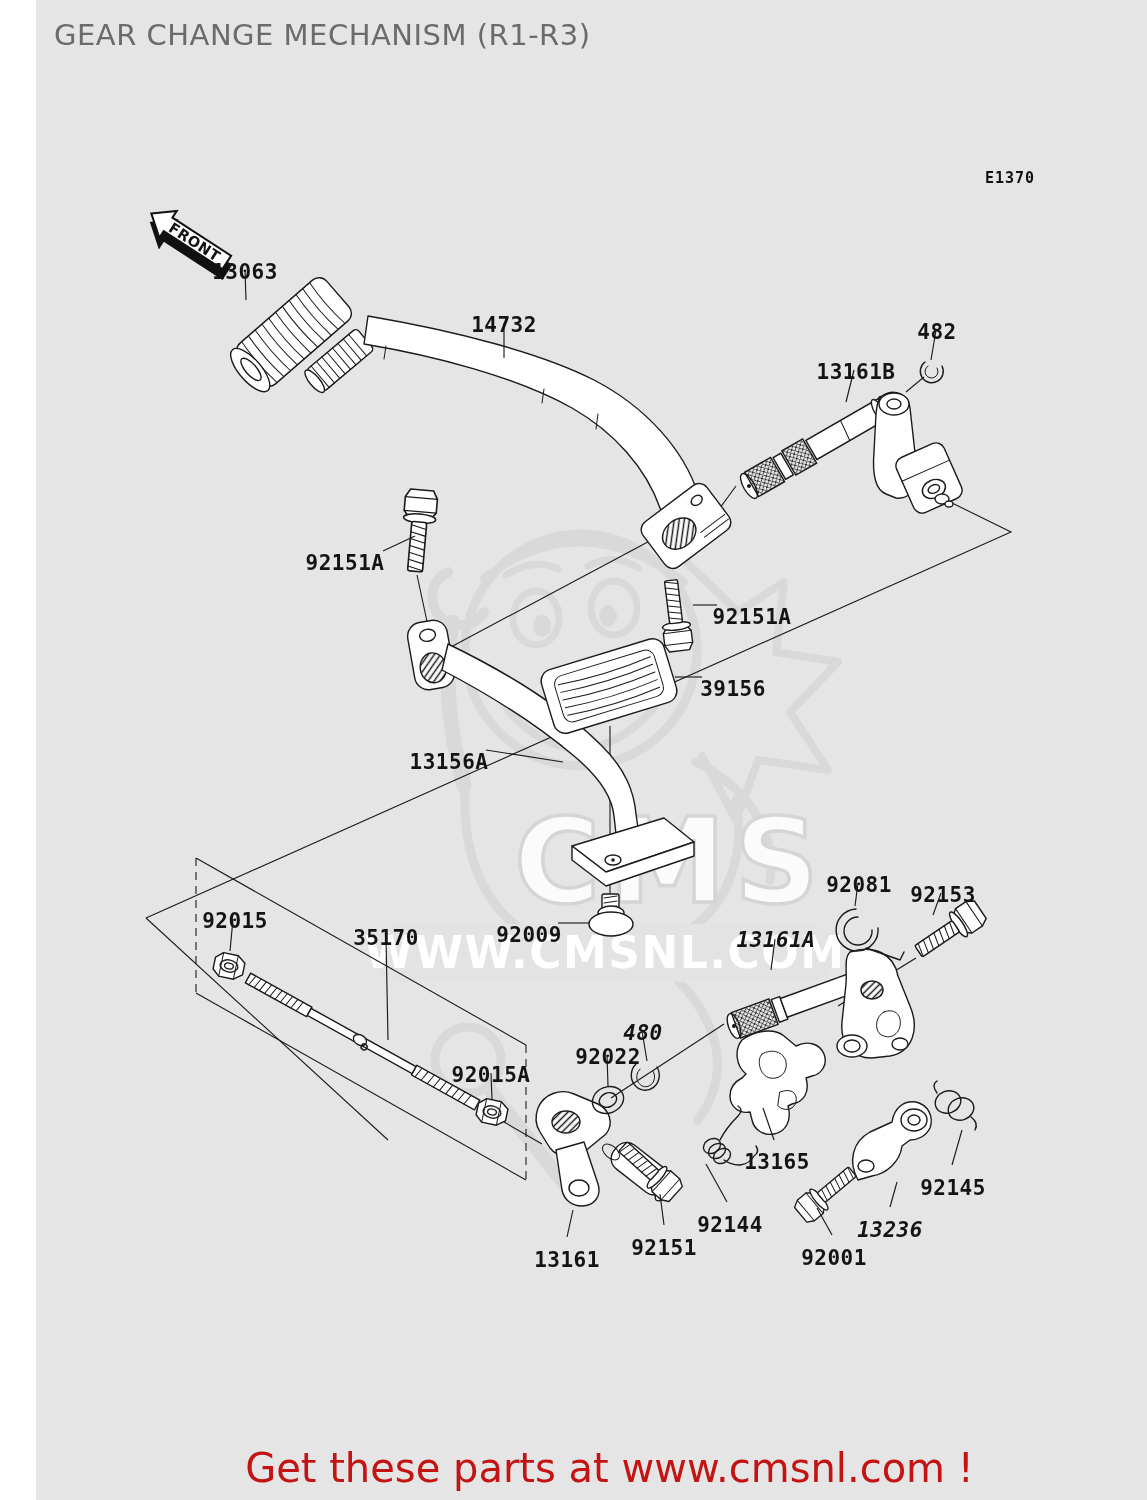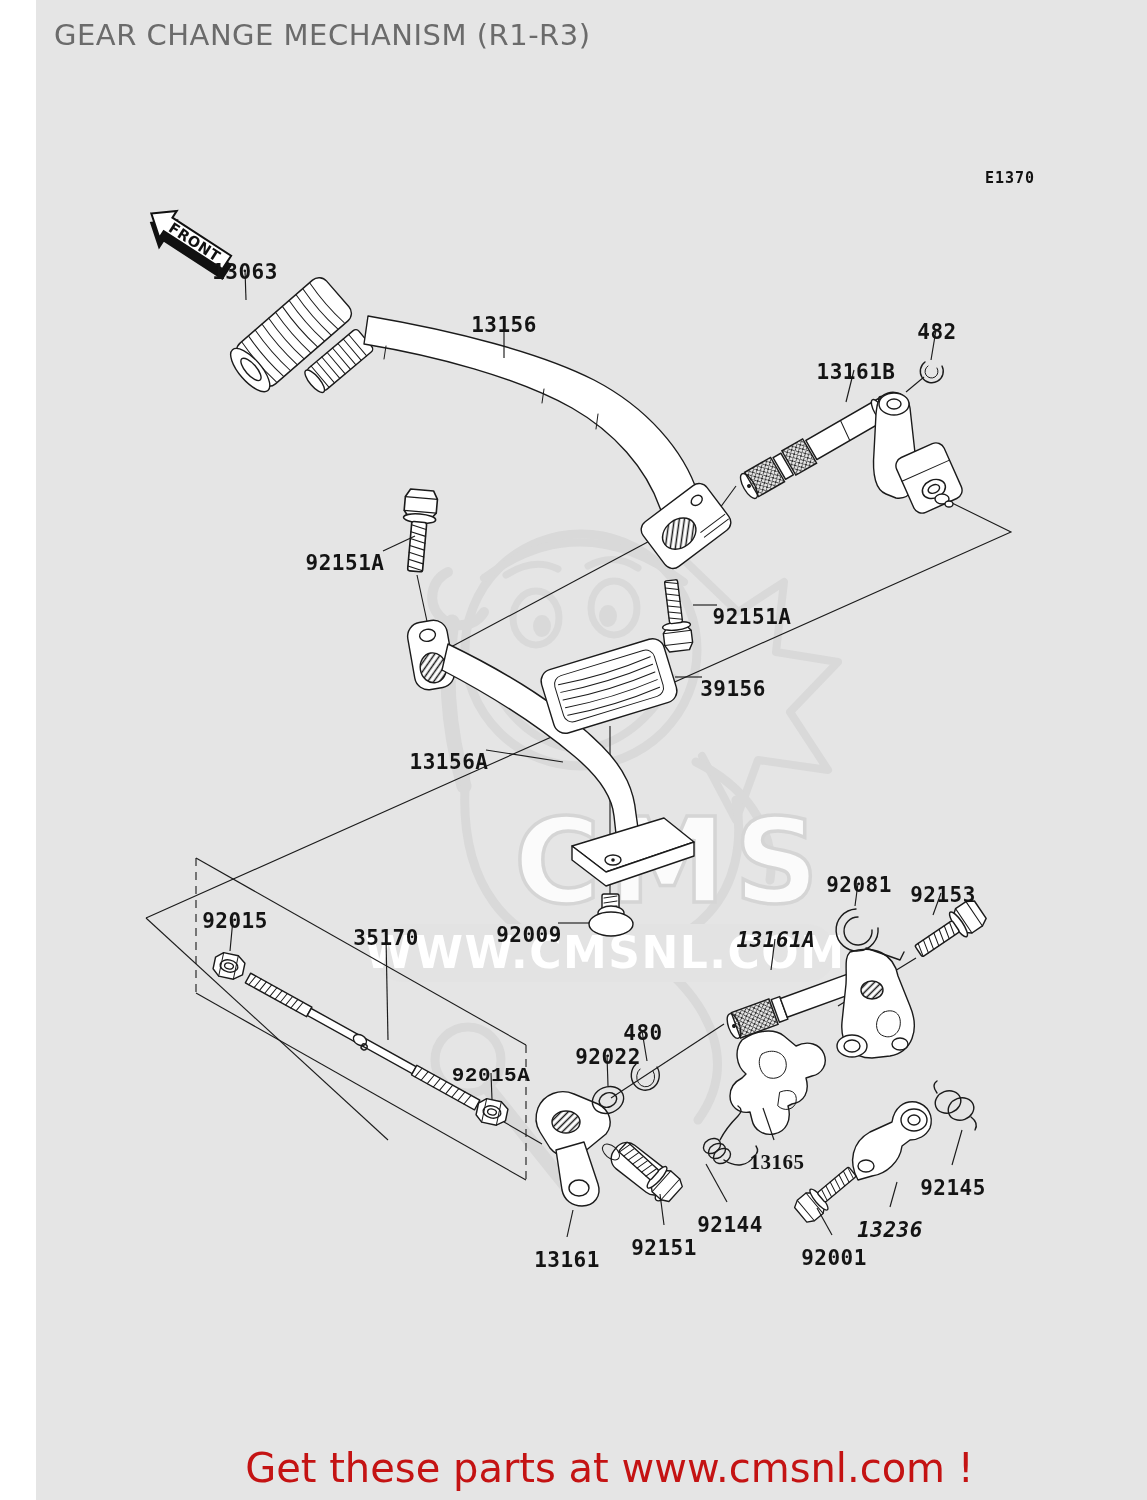--- a/index.html
+++ b/index.html
@@ -391,37 +391,37 @@
         <line x1="628" y1="1225" x2="624" y2="1194"></line>
         <line x1="531" y1="1237" x2="537" y2="1210"></line>
         <line x1="796" y1="1235" x2="781" y2="1208"></line>
         <line x1="854" y1="1207" x2="861" y2="1182"></line>
         <line x1="916" y1="1165" x2="926" y2="1130"></line>
       </g>
   </svg>
 
   <div id="labels-layer">
       <div class="part-label" style="left: 209px; top: 260px;">13063</div>
-      <div class="part-label" style="left: 468px; top: 313px;">13156</div>
+      <div class="part-label" style="left: 468px; top: 313px;">14732</div>
       <div class="part-label" style="left: 901px; top: 320px;">482</div>
       <div class="part-label" style="left: 820px; top: 360px;">13161B</div>
       <div class="part-label" style="left: 309px; top: 551px;">92151A</div>
       <div class="part-label" style="left: 716px; top: 605px;">92151A</div>
       <div class="part-label" style="left: 697px; top: 677px;">39156</div>
       <div class="part-label" style="left: 413px; top: 750px;">13156A</div>
       <div class="part-label" style="left: 199px; top: 909px;">92015</div>
       <div class="part-label" style="left: 350px; top: 926px;">35170</div>
       <div class="part-label" style="left: 493px; top: 923px;">92009</div>
       <div class="part-label" style="left: 740px; top: 928px; font-style: italic;">13161A</div>
       <div class="part-label" style="left: 823px; top: 873px; text-align: center;">92081</div>
       <div class="part-label" style="left: 907px; top: 883px;">92153</div>
-      <div class="part-label" style="left: 607px; top: 1021px;">480</div>
+      <div class="part-label" style="left: 607px; top: 1021px; font-style: italic;">480</div>
       <div class="part-label" style="left: 572px; top: 1045px;">92022</div>
-      <div class="part-label" style="left: 455px; top: 1063px; font-family: Liberation Mono, monospace;">92015A</div>
-      <div class="part-label" style="left: 741px; top: 1150px; font-family: Liberation Serif, serif;">13165</div>
+      <div class="part-label" style="left: 455px; top: 1063px;">92015A</div>
+      <div class="part-label" style="left: 741px; top: 1150px;">13165</div>
       <div class="part-label" style="left: 694px; top: 1213px;">92144</div>
       <div class="part-label" style="left: 628px; top: 1236px;">92151</div>
       <div class="part-label" style="left: 531px; top: 1248px;">13161</div>
       <div class="part-label" style="left: 798px; top: 1246px;">92001</div>
       <div class="part-label" style="left: 854px; top: 1218px; font-style: italic;">13236</div>
       <div class="part-label" style="left: 917px; top: 1176px;">92145</div>
     </div>
 
   <div id="footer" style="color: rgb(196, 19, 19); text-align: center;">Get these parts at www.cmsnl.com !</div>
 </div>

